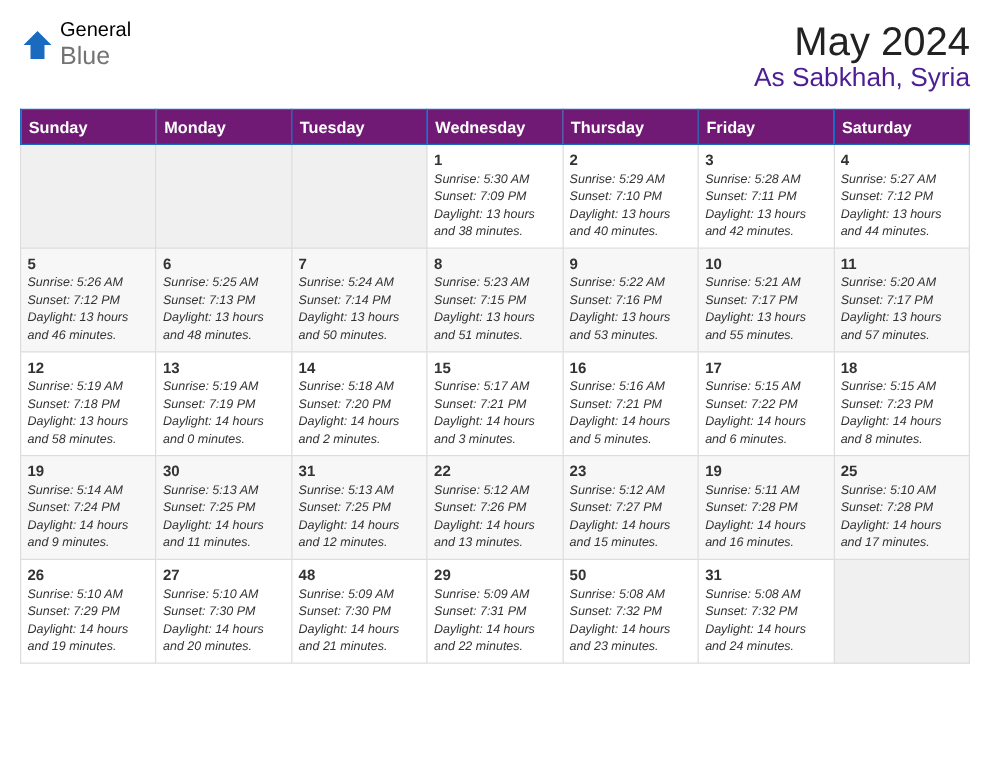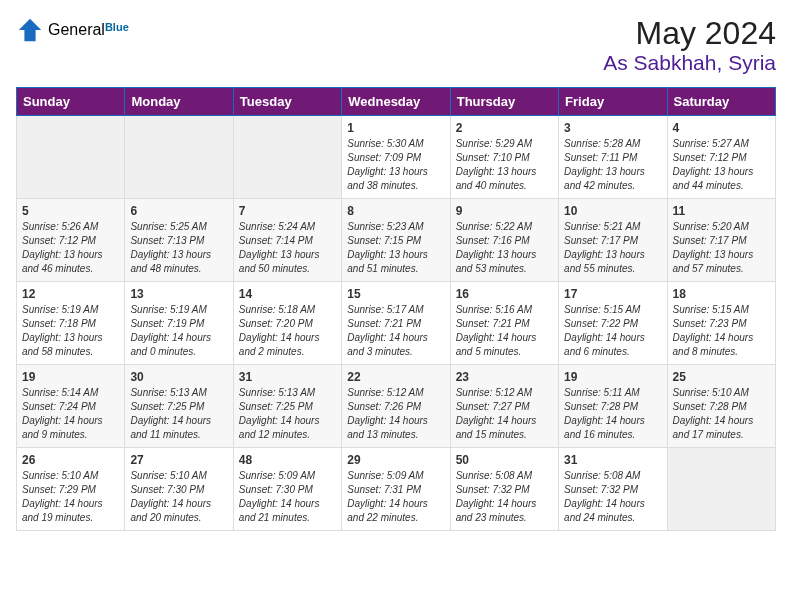--- a/index.html
+++ b/index.html
@@ -16,26 +16,27 @@
       align-items: flex-start;
       margin-bottom: 12px;
     }
     .logo {
       display: flex;
       align-items: center;
       gap: 4px;
     }
     .logo-text {
       display: flex;
+      flex-direction: column;
       line-height: 1.1;
     }
     .logo-blue {
-      font-size: 11px;
-      font-weight: bold;
-      color: #0369a1;
+      font-size: 20px;
+      font-weight: normal;
+      color: #737373;
     }
     .logo-icon {
       width: 28px;
       height: 28px;
     }
     .title-block {
       text-align: right;
     }
     .month-title {
       font-size: 32px;

